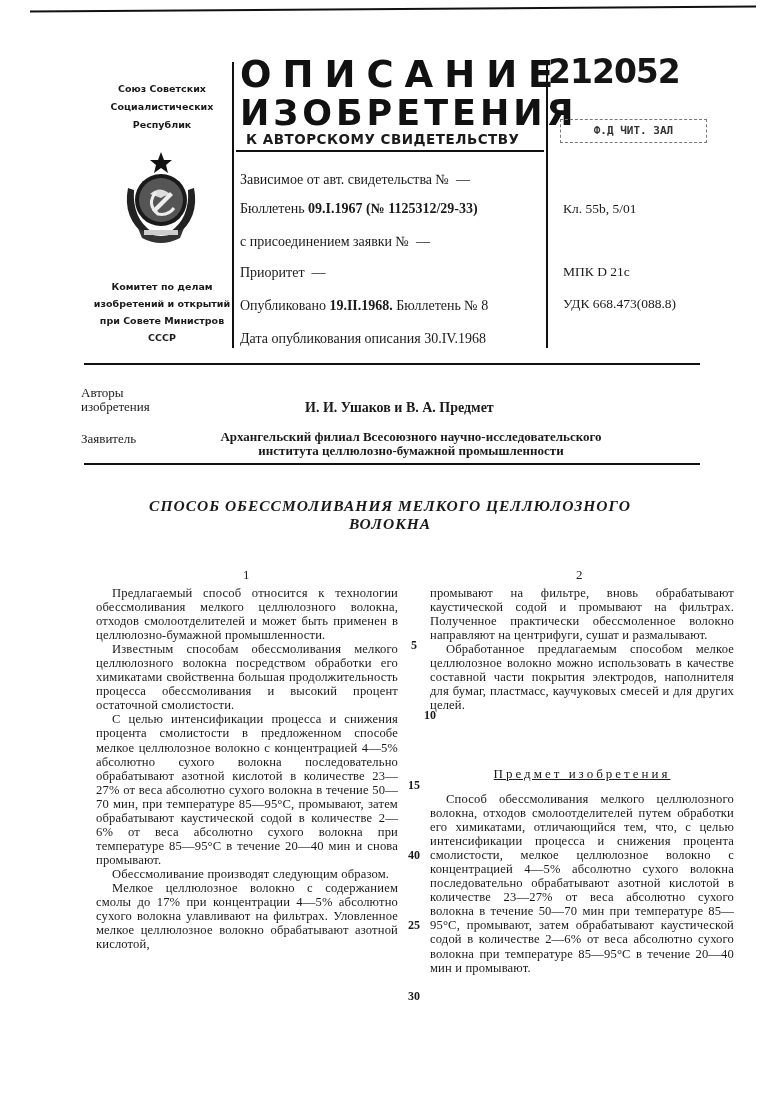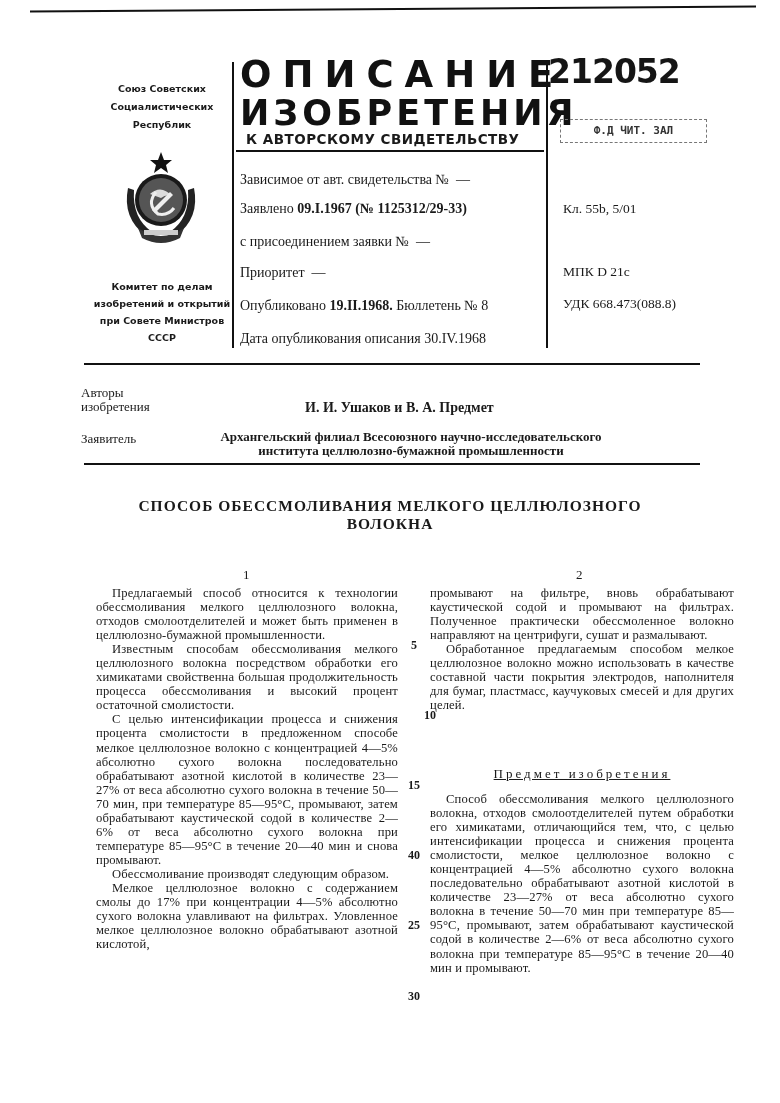--- a/index.html
+++ b/index.html
@@ -22,21 +22,21 @@
   .stamp { left: 560px; top: 119px; width: 145px; height: 22px; border: 1px dashed #777; font-family: "DejaVu Sans Mono", monospace; font-weight: bold; font-size: 11px; line-height: 22px; text-align: center; color: #333; }
 
   .meta-line { left: 240px; font-size: 14px; white-space: nowrap; }
   .meta-line b { font-weight: bold; }
   .cls-line { left: 563px; font-size: 13.5px; white-space: nowrap; }
 
   .label-left { left: 81px; font-size: 13px; line-height: 14px; }
   .authors { left: 305px; top: 400px; font-size: 14px; font-weight: bold; }
   .applicant { left: 206px; top: 430px; width: 410px; text-align: center; font-size: 13px; font-weight: bold; line-height: 14px; }
 
-  .doc-title { left: 120px; top: 497px; width: 540px; text-align: center; font-size: 15.5px; font-weight: bold; letter-spacing: 1px; line-height: 18px; }
+  .doc-title { left: 120px; top: 497px; width: 540px; text-align: center; font-size: 15.5px; font-weight: bold; letter-spacing: 1px; line-height: 18px; font-style: italic; }
   .col-num { top: 567px; font-size: 13px; }
 
   .col { font-size: 12.6px; line-height: 14.05px; text-align: justify; letter-spacing: 0.15px; }
   .col p { margin: 0; text-indent: 16px; }
   .col p.noindent { text-indent: 0; }
   .left-col { left: 96px; top: 586px; width: 302px; }
   .right-col { left: 430px; top: 586px; width: 304px; }
   .right-col2 { left: 430px; top: 792px; width: 304px; }
   .subhead { left: 430px; top: 766px; width: 304px; text-align: center; font-size: 13px; letter-spacing: 3px; text-decoration: underline; }
   .linenum { left: 404px; width: 20px; text-align: center; font-size: 12px; font-weight: bold; }
@@ -82,21 +82,21 @@
 <div class="abs t3">К АВТОРСКОМУ СВИДЕТЕЛЬСТВУ</div>
 <div class="rule" style="left:236px; top:150px; width:308px; height:1.5px;"></div>
 
 <div class="abs patno">212052</div>
 <div class="abs stamp">Ф.Д ЧИТ. ЗАЛ</div>
 
 <div class="abs meta-line" style="top:172px;">
   <span>Зависимое от авт. свидетельства №</span>&nbsp;&nbsp;<span>—</span>
 </div>
 <div class="abs meta-line" style="top:201px;">
-  <span>Заявлено</span> <b>09.I.1967 (№ 1125312/29-33)</b>
+  <span>Бюллетень</span> <b>09.I.1967 (№ 1125312/29-33)</b>
 </div>
 <div class="abs meta-line" style="top:234px;">
   <span>с присоединением заявки №</span>&nbsp;&nbsp;<span>—</span>
 </div>
 <div class="abs meta-line" style="top:265px;">
   <span>Приоритет</span>&nbsp;&nbsp;<span>—</span>
 </div>
 <div class="abs meta-line" style="top:298px;">
   <span>Опубликовано</span> <b>19.II.1968.</b> <span>Бюллетень № 8</span>
 </div>

